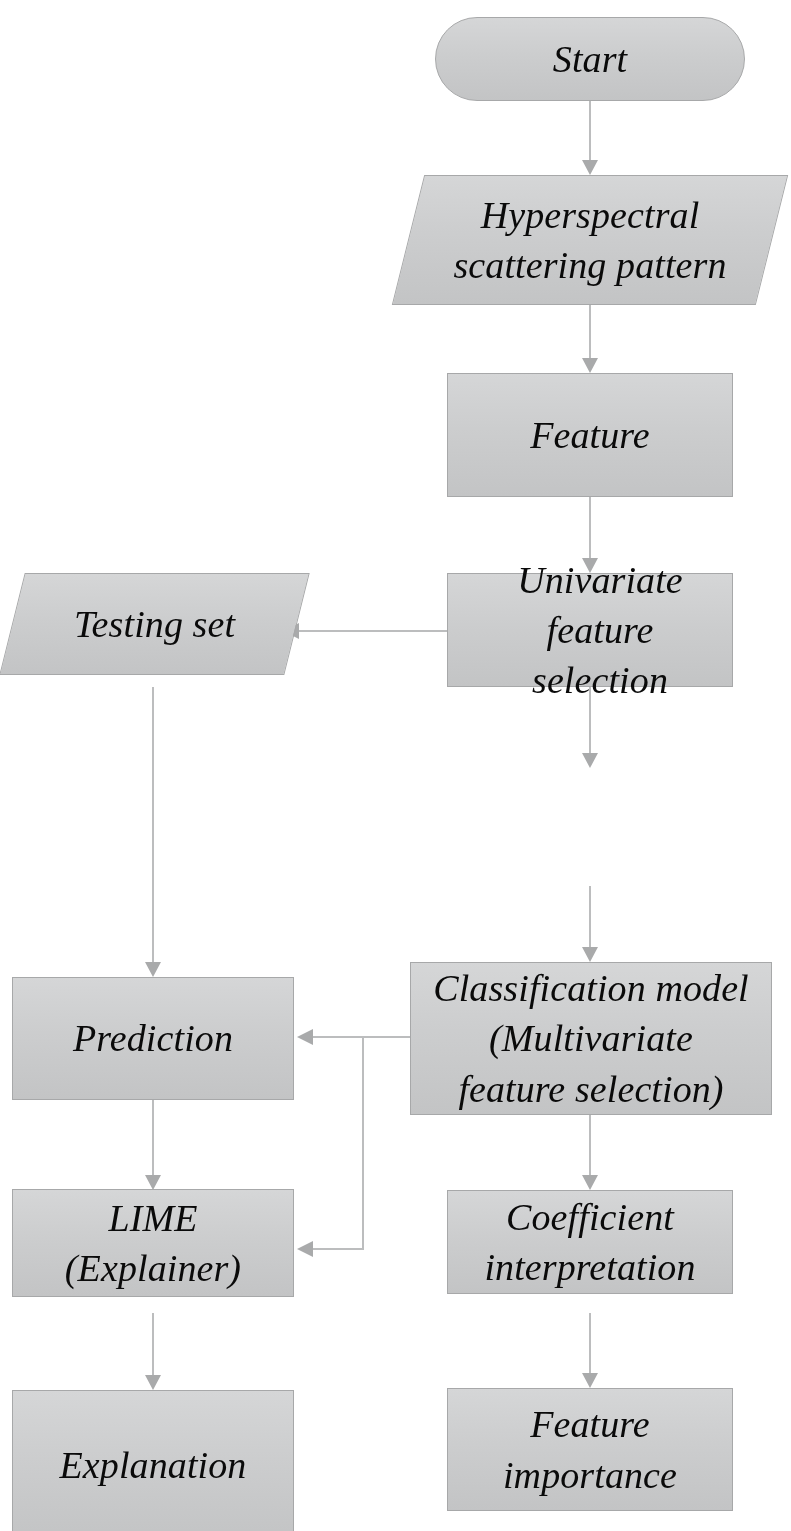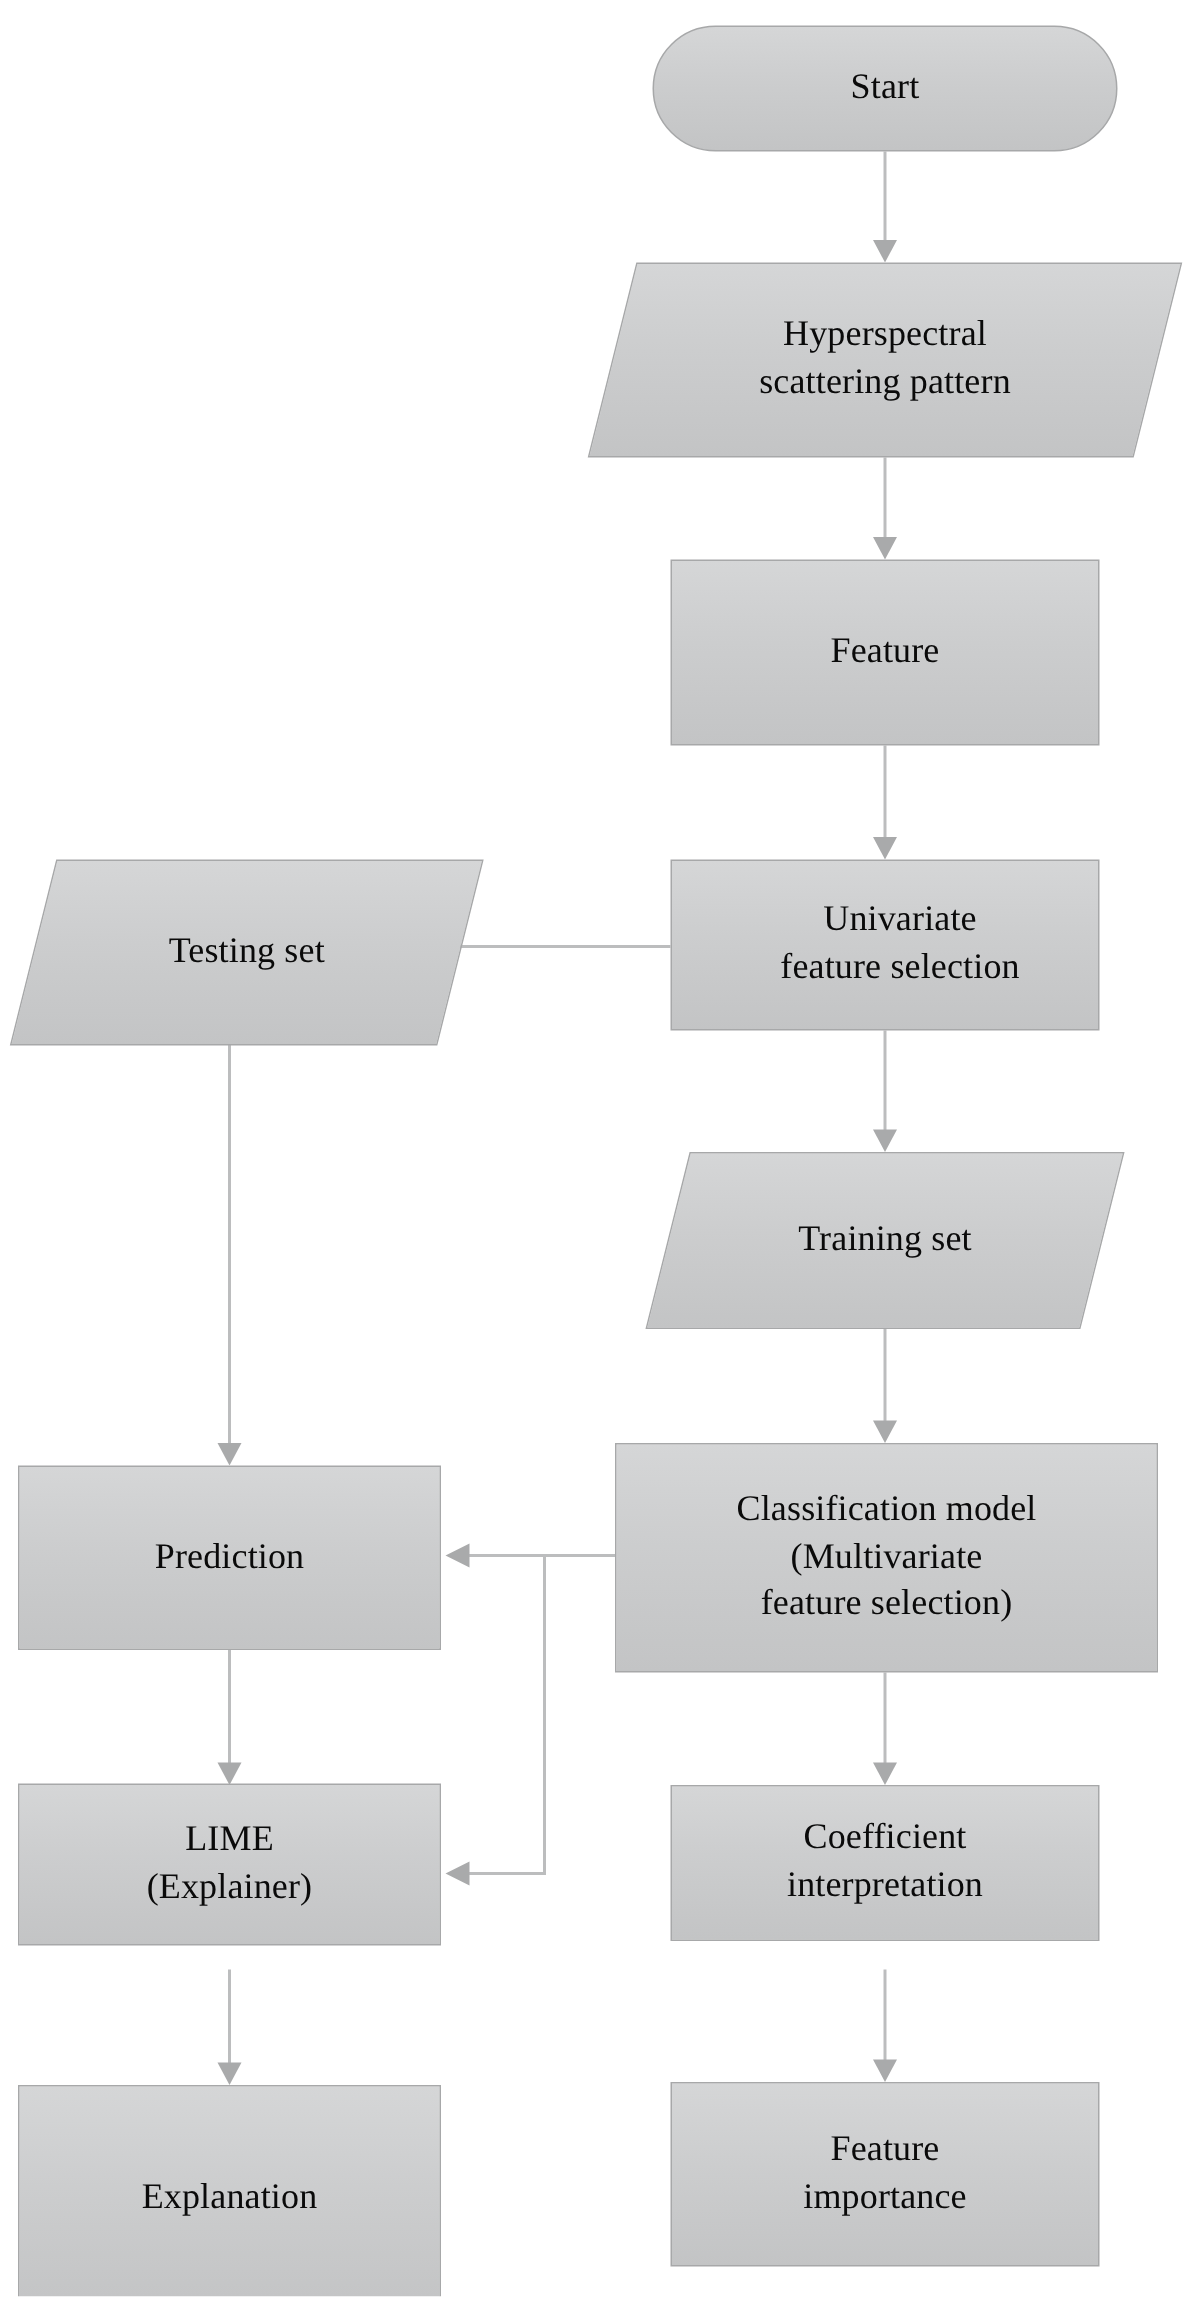--- a/index.html
+++ b/index.html
@@ -26,25 +26,26 @@
     height: 1531px;
     pointer-events: none;
   }
   .node {
     position: absolute;
     box-sizing: border-box;
     display: flex;
     align-items: center;
     text-align: center;
     color: #0a0a0a;
-    font-size: 24px;
+    font-size: 38px;
     line-height: 1.32;
     letter-spacing: 0.1px;
     background: linear-gradient(to bottom, #d5d6d7 0%, #cccdce 45%, #c3c4c5 100%);
     border: 1px solid #a7a8a9;
+    font-style: italic;
   }
   .node.rect {
     border-radius: 0;
   }
   .node.stadium {
     border-radius: 999px;
   }
   
   .node.para {
     border: 0;
@@ -169,29 +170,25 @@
     </div>
   </div>
 
   <div class="node rect" style="left:447px; top:573px; width:286px; height:114px;padding-left:20px;">
     <div class="node-label">
       <div>Univariate</div>
       <div>feature selection</div>
     </div>
   </div>
 
-  <div class="node para" style="left:22px; top:573px; width:285px; height:124px;">
+  <div class="node para" style="left:12px; top:573px; width:285px; height:102px;">
     <div class="para-shape"></div>
     <div class="para-label">Testing set</div>
   </div>
 
-  <div class="node para" style="left:445px; top:768px; width:290px; height:118px;">
-    <div class="para-shape"></div>
-    <div class="para-label">Training set</div>
-  </div>
 
   <div class="node rect" style="left:12px; top:977px; width:282px; height:123px;">
     <div class="node-label">Prediction</div>
   </div>
 
   <div class="node rect" style="left:410px; top:962px; width:362px; height:153px;">
     <div class="node-label">
       <div>Classification model</div>
       <div>(Multivariate</div>
       <div>feature selection)</div>

